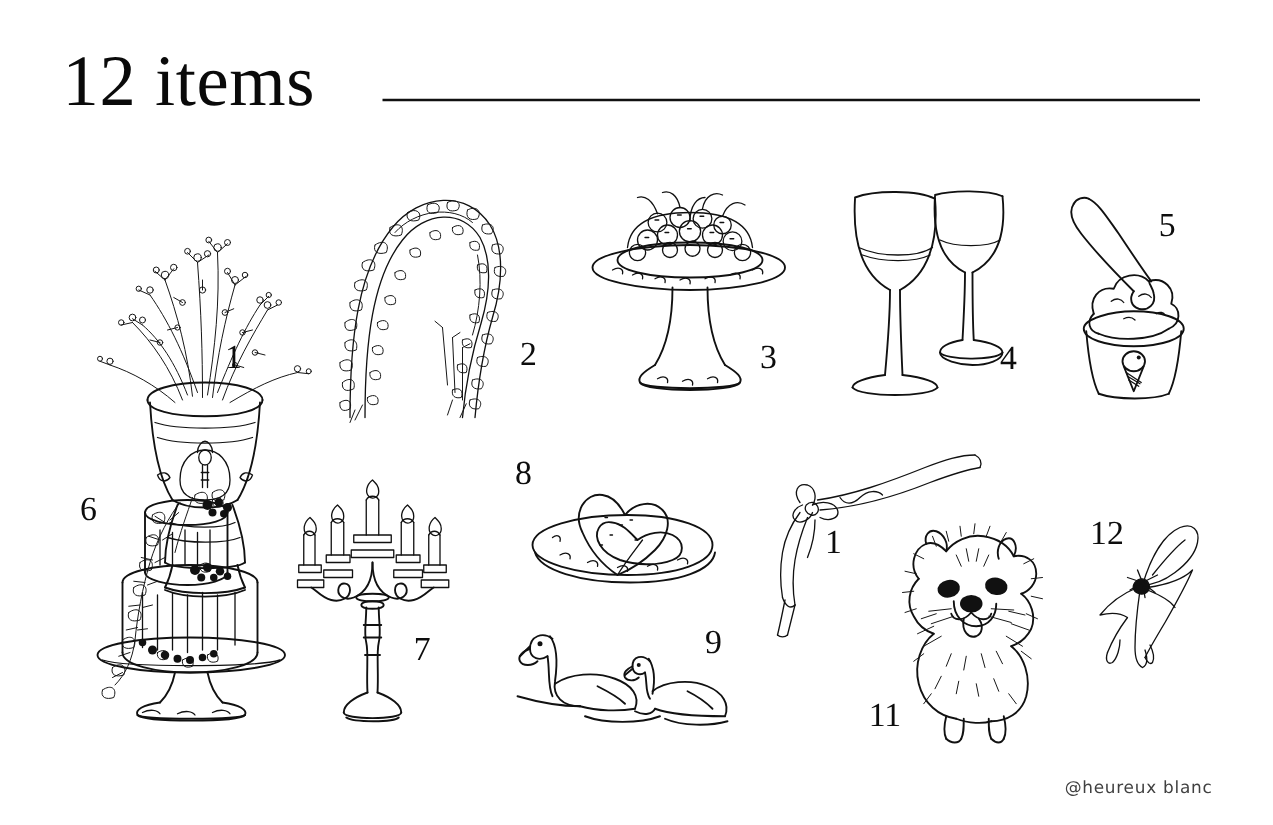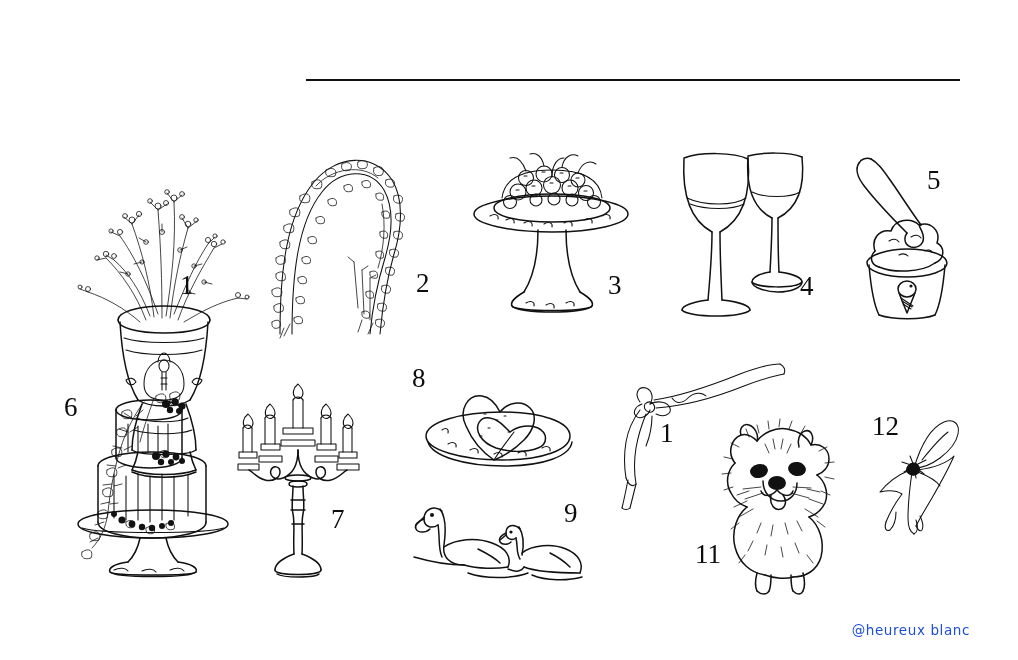--- a/index.html
+++ b/index.html
@@ -42,21 +42,21 @@
   }
 
   
   #footer-credit {
     position: absolute;
     right: 48px;
     bottom: 22px;
     font-family: "DejaVu Sans", sans-serif;
     font-size: 13.5px;
     letter-spacing: 0.6px;
-    color: #1d4ed8;
+    color: #404040;
     white-space: nowrap;
   }
 
   
   .item {
     position: absolute;
   }
   .art {
     position: absolute;
     left: 0;
@@ -100,20 +100,21 @@
   .solid {
     fill: #111111;
     stroke: none;
   }
 </style>
 </head>
 <body>
 
 <div id="page">
 
+  <div id="title">12 items</div>
   <div id="header-rule"></div>
 
   <div class="item" style="left:62px; top:132px;">
     <div class="art">
       <svg width="200" height="205" viewBox="0 0 200 205">
         <g class="ink-hair">
 
           <path d="M92 185 C88 150 80 120 70 92"></path>
           <path d="M100 186 C100 150 99 118 96 78"></path>
           <path d="M108 186 C112 152 118 124 126 96"></path>
@@ -688,21 +689,21 @@
 
           <path d="M56 72 l-18 2 M58 78 l-18 6 M88 72 l18 1 M86 78 l18 5"></path>
 
           <path d="M56 108 l-4 10 M68 110 l-2 11 M80 108 l3 11 M92 106 l5 10"></path>
           <path d="M48 126 l-5 10 M62 130 l-2 10 M76 132 l2 10 M90 128 l4 10"></path>
           <path d="M40 140 l-6 8 M102 140 l6 8"></path>
           <path d="M34 108 l-8 6 M112 106 l8 6"></path>
         </g>
       </svg>
     </div>
-    <div class="num" style="left:-10px; top:126px;text-align:center;">11</div>
+    <div class="num" style="left:-10px; top:144px;text-align:center;">11</div>
   </div>
 
   <div class="item" style="left:862px; top:408px;">
     <div class="art">
       <svg width="120" height="135" viewBox="0 0 120 135">
         <g class="ink-thin">
 
           <path d="M52 60 C58 40 68 20 82 14 C92 10 98 16 96 26 C94 36 86 44 78 50 C70 56 60 60 52 60 Z"></path>
 
           <path d="M60 52 C68 42 78 30 86 24"></path>

